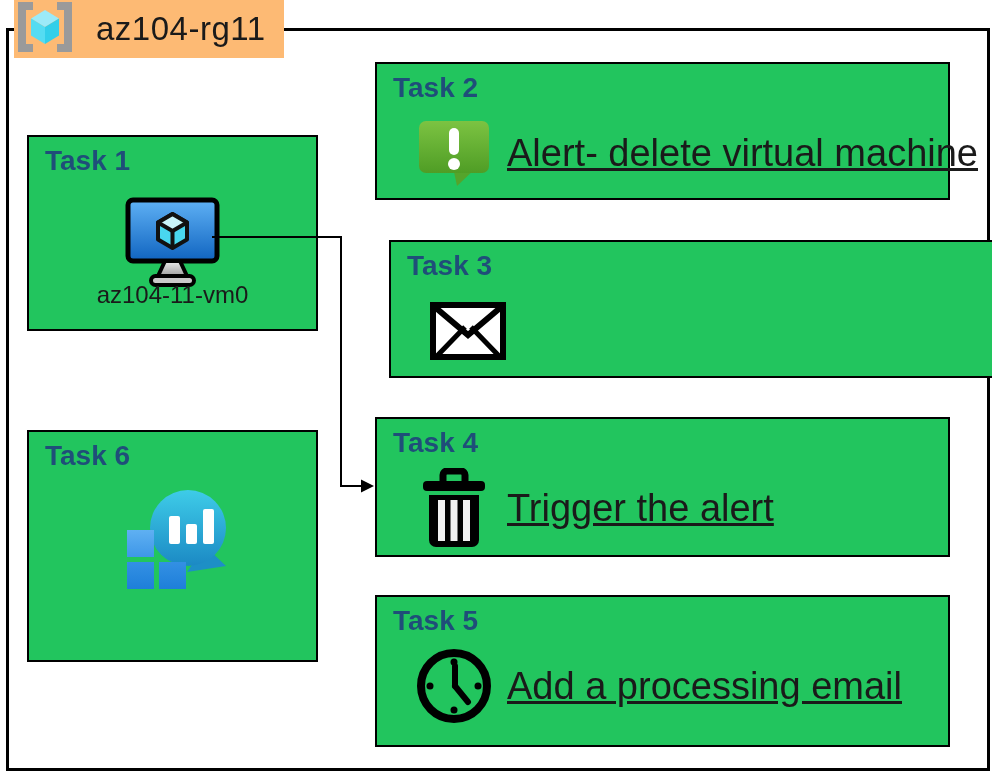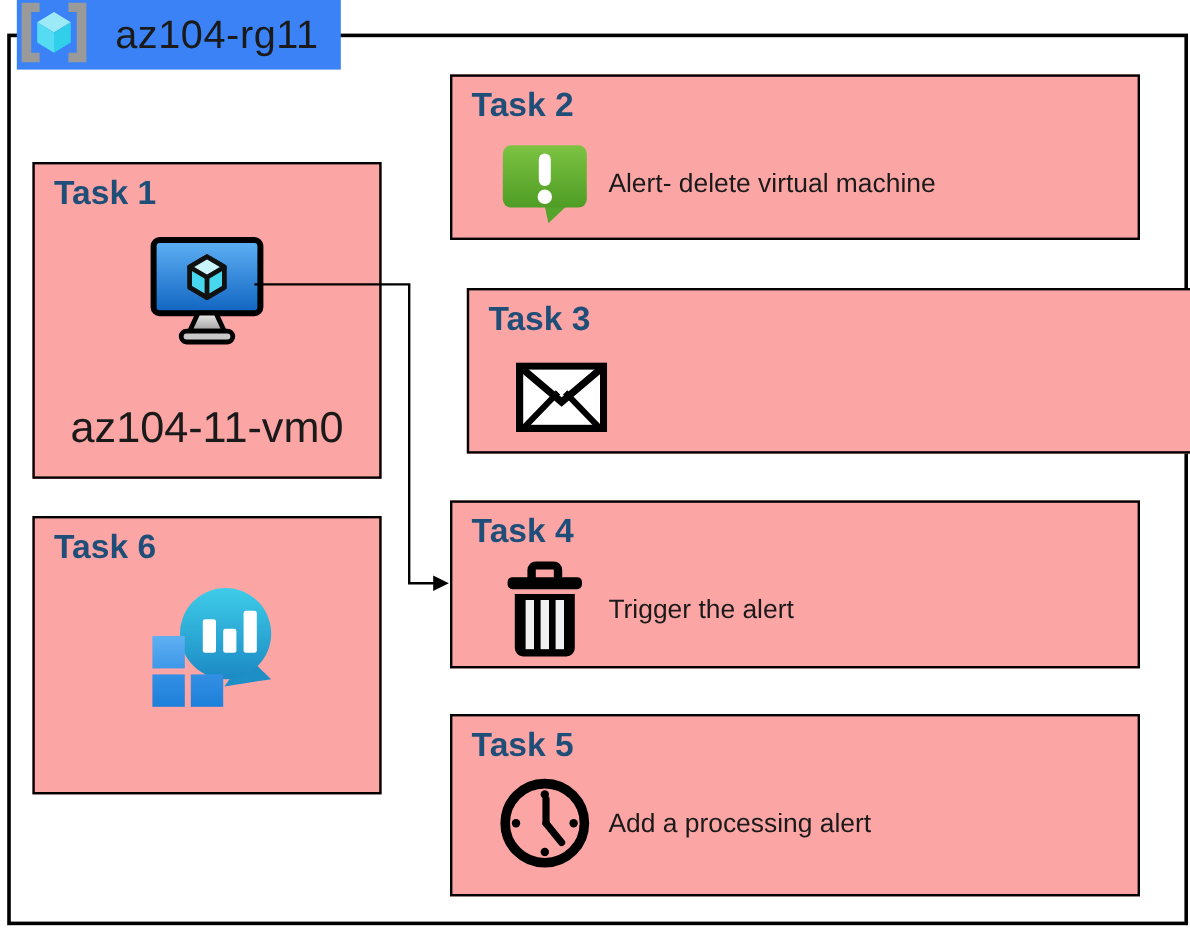--- a/index.html
+++ b/index.html
@@ -6,48 +6,48 @@
   html,body { width:992px; height:774px; background:#ffffff;
               font-family:"Liberation Sans", sans-serif; }
   .stage { position:relative; width:992px; height:774px; overflow:hidden; background:#fff; }
 
   
   .rg-frame { position:absolute; left:6px; top:28px; width:984px; height:743px;
               border:3px solid #000; background:#fff; }
 
   
   .rg-legend { position:absolute; left:14px; top:0px; height:58px; z-index:3;
-               display:flex; align-items:center; gap:22px; background:#3b82f6;
+               display:flex; align-items:center; gap:22px; background:#fdba74;
                padding:0 18px 0 2px; }
   .rg-title { font-size:33px; color:#1a1a1a; letter-spacing:0.5px; }
 
   
-  .task-box { position:absolute; background:#fca5a5; border:2px solid #000; z-index:2; }
-  .tb-1 { left:27px;  top:135px; width:291px; height:264px; }
+  .task-box { position:absolute; background:#22c55e; border:2px solid #000; z-index:2; }
+  .tb-1 { left:27px;  top:135px; width:291px; height:196px; }
   .tb-6 { left:27px;  top:430px; width:291px; height:232px; }
   .tb-2 { left:375px; top:62px;  width:575px; height:138px; }
   .tb-3 { left:389px; top:240px; width:633px; height:138px; }
   .tb-4 { left:375px; top:417px; width:575px; height:140px; }
   .tb-5 { left:375px; top:595px; width:575px; height:152px; }
 
   .task-heading { position:absolute; top:8px; left:16px;
                   font-size:28px; font-weight:bold; color:#1F4E79; }
 
   
   .task-row { position:absolute; left:38px; top:48px; right:14px; height:82px;
               display:flex; align-items:center; }
   .icon-wrap { width:78px; flex:none; display:flex; justify-content:center; align-items:center; }
-  .task-label { margin-left:14px; font-size:22px; color:#1a1a1a; white-space:nowrap; }
+  .task-label { margin-left:14px; font-size:38px; color:#1a1a1a; white-space:nowrap;text-decoration:underline; }
 
   
   .center-icon { position:absolute; left:0; right:0; display:flex; justify-content:center; }
   .ci-vm  { top:60px; }
   .ci-log { top:52px; }
   .center-caption { position:absolute; left:0; right:0; bottom:20px;
-                    text-align:center; font-size:36px; color:#1a1a1a; }
+                    text-align:center; font-size:24px; color:#1a1a1a; }
 
   
   .connector-svg { position:absolute; left:0; top:0; width:992px; height:774px;
                    z-index:4; pointer-events:none; }
 </style>
 </head>
 <body>
 
 <div class="stage">
 
@@ -179,21 +179,21 @@
         <svg width="78" height="78" viewBox="0 0 78 78">
           <circle cx="39" cy="39" r="33" fill="none" stroke="#000" stroke-width="8"></circle>
           <circle cx="39" cy="15" r="3.5" fill="#000"></circle>
           <circle cx="63" cy="39" r="3.5" fill="#000"></circle>
           <circle cx="39" cy="63" r="3.5" fill="#000"></circle>
           <circle cx="15" cy="39" r="3.5" fill="#000"></circle>
           <line x1="40" y1="39" x2="40" y2="19" stroke="#000" stroke-width="6" stroke-linecap="round"></line>
           <line x1="40" y1="39" x2="53" y2="55" stroke="#000" stroke-width="6" stroke-linecap="round"></line>
         </svg>
       </span>
-      <span class="task-label">Add a processing alert</span>
+      <span class="task-label">Add a processing email</span>
     </div>
   </div>
 
   <svg class="connector-svg">
     <polyline points="212,237 341,237 341,486 362,486" fill="none" stroke="#000" stroke-width="2"></polyline>
     <polygon points="361,479.5 361,492.5 374,486" fill="#000"></polygon>
   </svg>
 
 </div>
 

